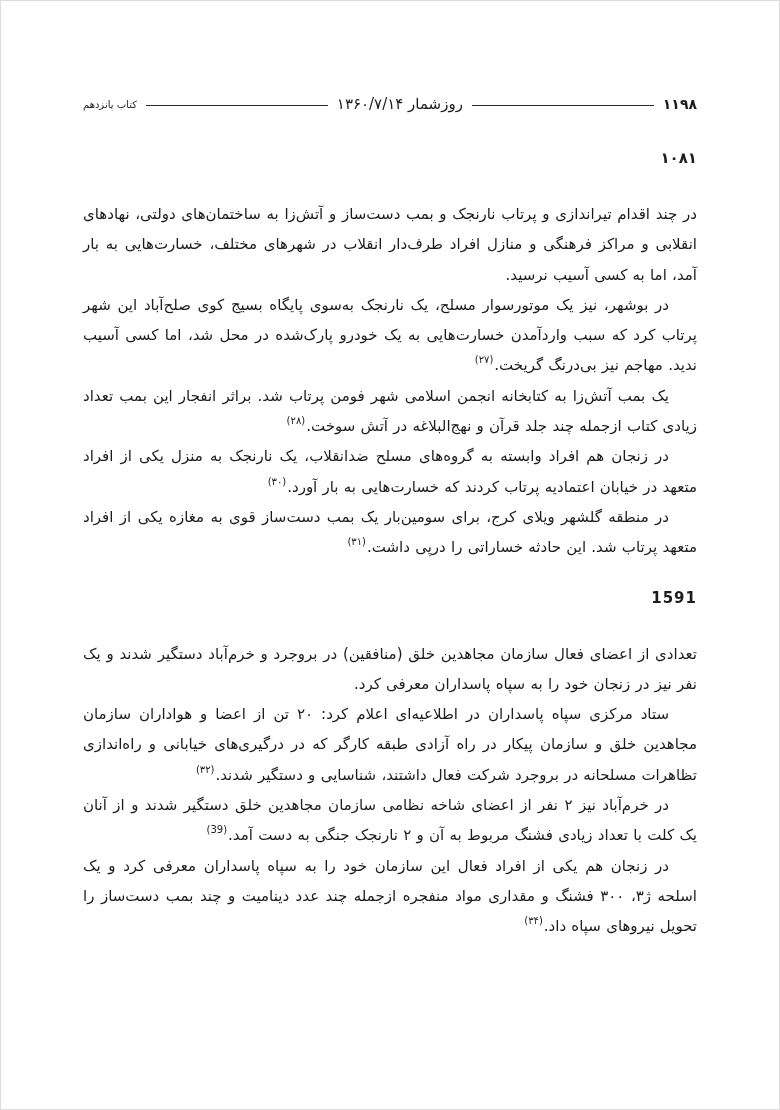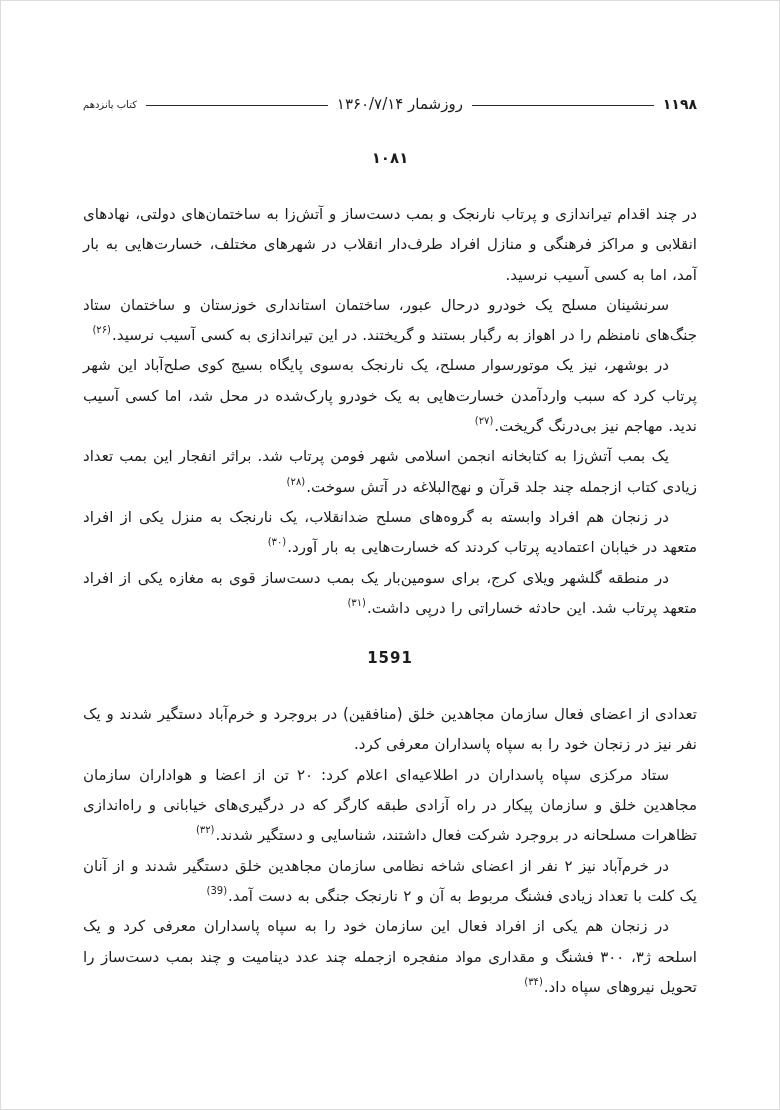--- a/index.html
+++ b/index.html
@@ -51,21 +51,20 @@
   .content { margin-top: 34px; }
 
   .entry { direction: rtl; }
   .entry + .entry { margin-top: 26px; }
 
   .entry-number {
     font-size: 15px;
     font-weight: bold;
     margin: 0 0 7px 0;
     letter-spacing: 1px;
-    text-align: center;
   }
 
   p.para {
     font-size: 15px;
     line-height: 2.02;
     text-align: justify;
     text-indent: 28px;
     word-spacing: 0.5px;
   }
   p.para.first { text-indent: 0; margin-top: 32px; }
@@ -91,21 +90,20 @@
     <span class="book-title">کتاب پانزدهم</span>
   </header>
 
   <main class="content">
 
     <section class="entry">
       <h2 class="entry-number">۱۰۸۱</h2>
 
       <p class="para first"><span>در چند اقدام تیراندازی و پرتاب نارنجک و بمب دست‌ساز و آتش‌زا به ساختمان‌های دولتی، نهادهای انقلابی و مراکز فرهنگی و منازل افراد طرف‌دار انقلاب در شهرهای مختلف، خسارت‌هایی به بار آمد، اما به کسی آسیب نرسید.</span><sup class="fn"></sup></p>
 
-      <p class="para"><span>سرنشینان مسلح یک خودرو درحال عبور، ساختمان استانداری خوزستان و ساختمان ستاد جنگ‌های نامنظم را در اهواز به رگبار بستند و گریختند. در این تیراندازی به کسی آسیب نرسید.</span><sup class="fn">(۲۶)</sup></p>
 
       <p class="para"><span>در بوشهر، نیز یک موتورسوار مسلح، یک نارنجک به‌سوی پایگاه بسیج کوی صلح‌آباد این شهر پرتاب کرد که سبب واردآمدن خسارت‌هایی به یک خودرو پارک‌شده در محل شد، اما کسی آسیب ندید. مهاجم نیز بی‌درنگ گریخت.</span><sup class="fn">(۲۷)</sup></p>
 
       <p class="para"><span>یک بمب آتش‌زا به کتابخانه انجمن اسلامی شهر فومن پرتاب شد. براثر انفجار این بمب تعداد زیادی کتاب ازجمله چند جلد قرآن و نهج‌البلاغه در آتش سوخت.</span><sup class="fn">(۲۸)</sup></p>
 
 
       <p class="para"><span>در زنجان هم افراد وابسته به گروه‌های مسلح ضدانقلاب، یک نارنجک به منزل یکی از افراد متعهد در خیابان اعتمادیه پرتاب کردند که خسارت‌هایی به بار آورد.</span><sup class="fn">(۳۰)</sup></p>
 
       <p class="para"><span>در منطقه گلشهر ویلای کرج، برای سومین‌بار یک بمب دست‌ساز قوی به مغازه یکی از افراد متعهد پرتاب شد. این حادثه خساراتی را درپی داشت.</span><sup class="fn">(۳۱)</sup></p>
     </section>

